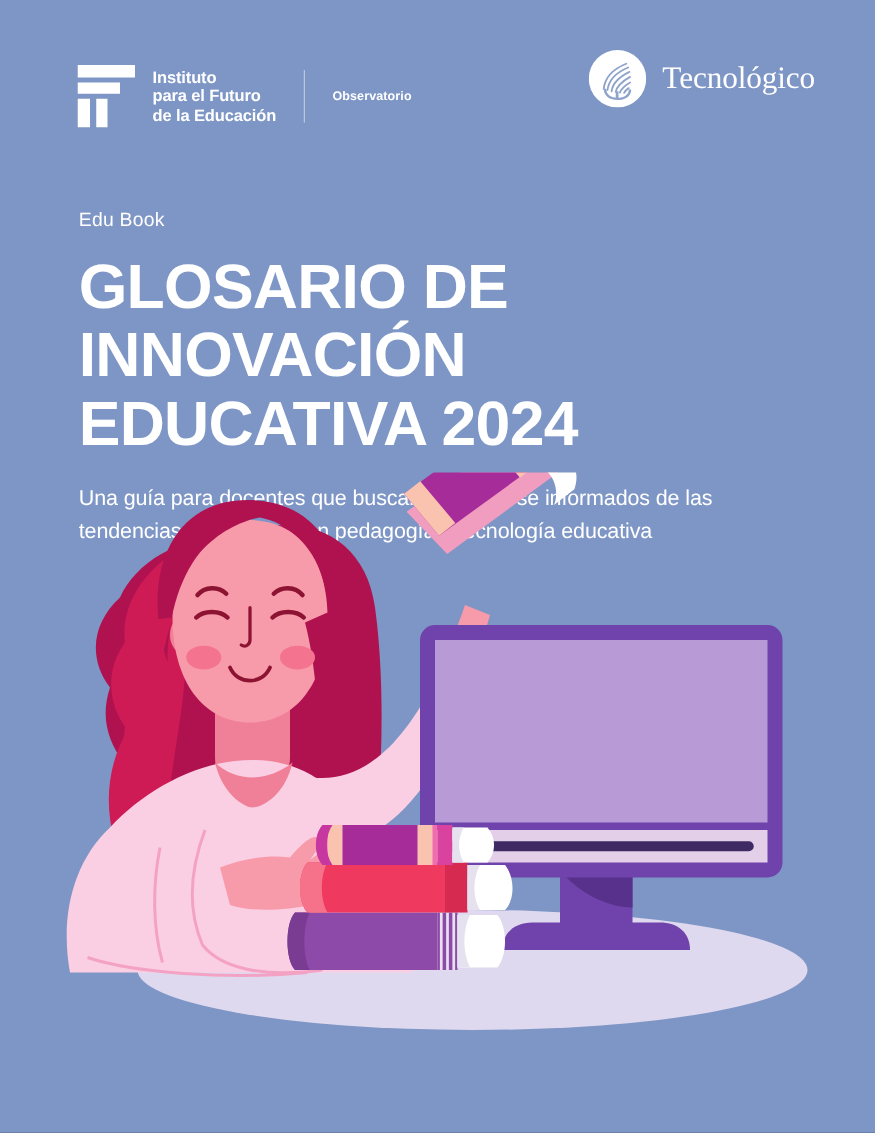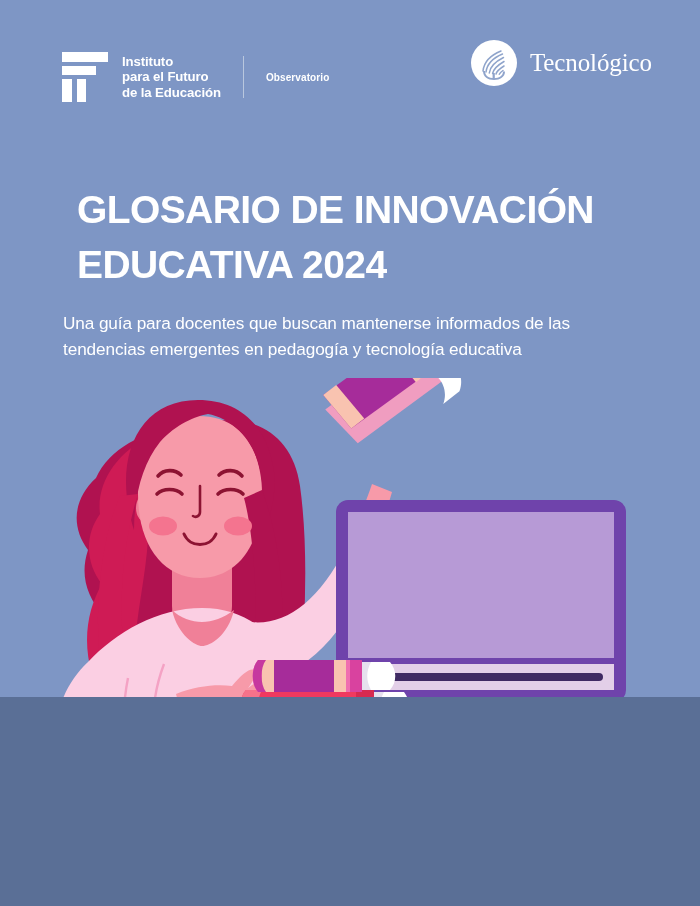--- a/index.html
+++ b/index.html
@@ -6,21 +6,21 @@
     margin: 0;
     padding: 0;
     background: #5a6f96;
   }
   body {
     font-family: "Liberation Sans", sans-serif;
   }
   #cover {
     position: relative;
     width: 700px;
-    height: 697px;
+    height: 906px;
     overflow: hidden;
     background: #7e96c5;
   }
 
   
   .header {
     position: absolute;
     top: 0; left: 0;
     width: 700px;
     height: 150px;
@@ -93,25 +93,25 @@
   }
   .eyebrow {
     color: #ffffff;
     font-size: 15.5px;
     font-weight: normal;
     letter-spacing: 0.2px;
     margin: 0 0 16px 0;
   }
   .maintitle {
     color: #ffffff;
-    font-size: 39px;
+    font-size: 50px;
     font-weight: bold;
     line-height: 55px;
     letter-spacing: -0.6px;
-    margin: 14px;
+    margin: 0;
     text-transform: uppercase;
   }
   .subtitle {
     color: #ffffff;
     font-size: 17.2px;
     font-weight: normal;
     line-height: 25.5px;
     letter-spacing: -0.1px;
     margin: 19px 0 0 0;
     max-width: 560px;
@@ -164,20 +164,21 @@
         <path d="M12 31 C 12 37, 17 40, 23 40 C 29 40, 34 37, 34 31.5 L 32 31.5 C 32 36, 28 38.2, 23 38.2 C 18 38.2, 14 36, 14 31 Z" fill="#8fa4cb"></path>
         <rect x="21.6" y="33" width="2.2" height="6" fill="#8fa4cb"></rect>
       </svg>
       <div class="tec-words">
         <div>Tecnológico</div>
       </div>
     </div>
   </div>
 
   <div class="titleblock">
+    <p class="eyebrow">Edu Book</p>
     <h1 class="maintitle">
       <span>GLOSARIO DE INNOVACIÓN</span><br>
       <span>EDUCATIVA 2024</span>
     </h1>
     <p class="subtitle">
       <span>Una guía para docentes que buscan mantenerse informados de las</span><br>
       <span>tendencias emergentes en pedagogía y tecnología educativa</span>
     </p>
   </div>
 

